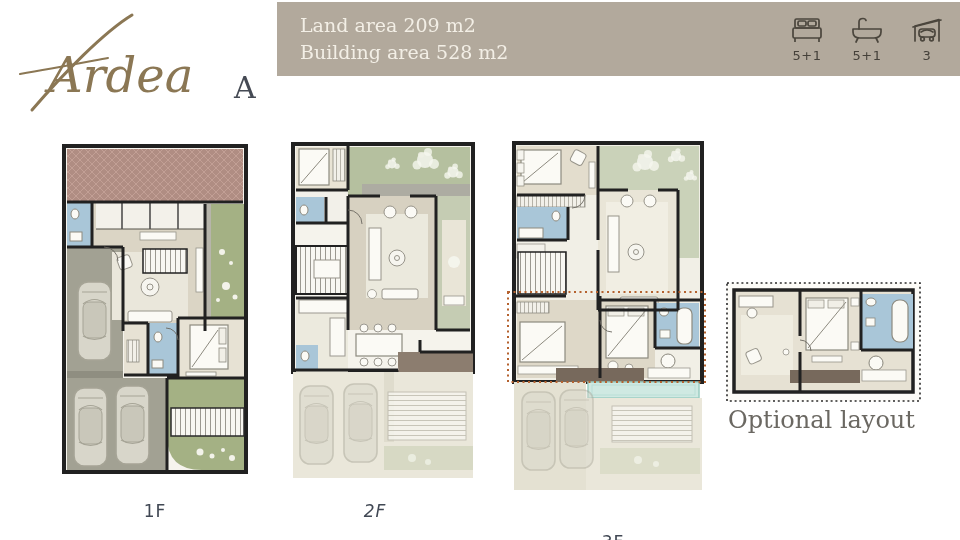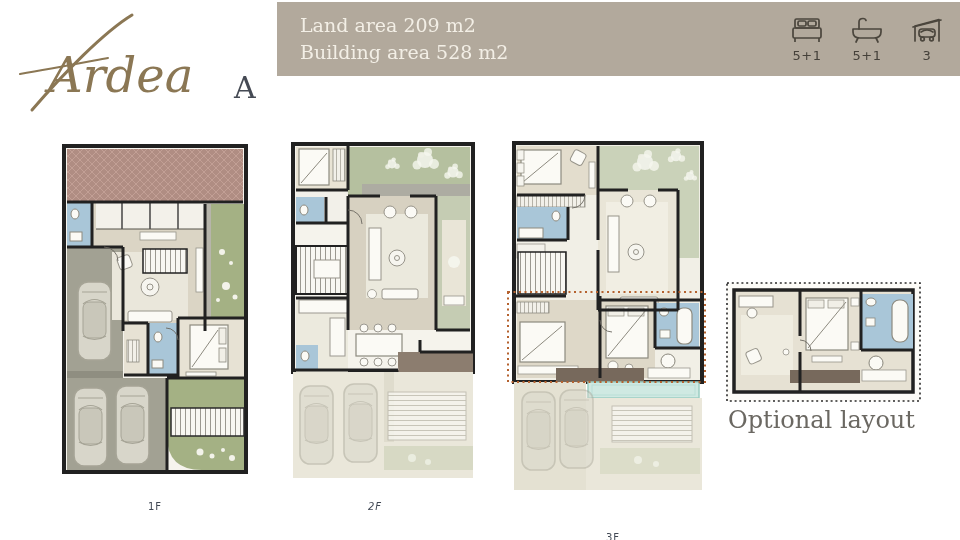--- a/index.html
+++ b/index.html
@@ -10,21 +10,21 @@
   .logo{position:absolute;left:8px;top:2px;width:270px;height:118px;z-index:2;}
   .banner{position:absolute;left:277px;top:2px;width:683px;height:74px;background:#b2a99c;z-index:2;}
   .banner-text{position:absolute;left:23px;top:10px;color:#f3efe6;
        font-family:"DejaVu Serif","Liberation Serif",serif;font-size:19px;line-height:27px;}
   .stats{position:absolute;right:12px;top:13px;display:flex;gap:18px;}
   .stat{display:flex;flex-direction:column;align-items:center;width:42px;}
   .stat svg{display:block;}
   .stat-value{margin-top:3px;font-size:13px;letter-spacing:0.5px;color:#45413a;
        font-family:"DejaVu Sans",sans-serif;}
   .plan-label{position:absolute;top:501px;width:110px;text-align:center;z-index:2;
-       font-size:10px;letter-spacing:1px;color:#414854;font-weight:400;}
+       font-size:17px;letter-spacing:1px;color:#414854;font-weight:400;}
   #label-1f{left:100px;}
   #label-2f{left:320px;font-style:italic;}
   #label-3f{left:558px;margin-top:31px;}
   .optional-label{position:absolute;left:728px;top:406px;z-index:2;color:#6b6862;
        font-family:"DejaVu Serif","Liberation Serif",serif;font-size:24px;}
 </style>
 </head>
 <body>
 
 <div class="stage">

